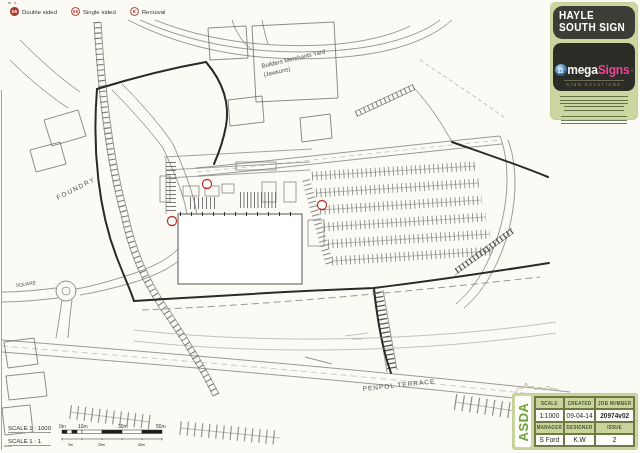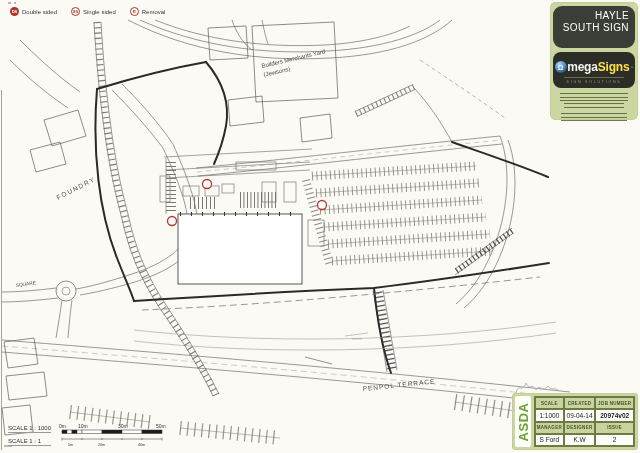--- a/index.html
+++ b/index.html
@@ -14,29 +14,29 @@
           font-size:6px;color:#3a3a3a;}
   .legend .item{display:flex;align-items:center;gap:3px;}
   .licon{width:9px;height:9px;border-radius:50%;display:flex;align-items:center;justify-content:center;
          font-size:4px;font-weight:bold;box-sizing:border-box;line-height:1;}
   .licon.filled{background:#b0362c;color:#fff;}
   .licon.outline{border:1.2px solid #b0362c;color:#b0362c;background:transparent;}
 
   
   .hpanel{position:absolute;right:2px;top:2px;width:88px;height:118px;background:#ccd6a1;
           border-radius:6px;z-index:3;box-shadow:0 0 0 .5px #b9c48d inset;}
-  .titlebar{margin:4px 3px 0;background:#3b3e36;border-radius:9px;padding:4px 6px 14px;
-            text-align:right;color:#fff;font-weight:normal;font-size:10px;line-height:1.2;letter-spacing:.4px;}
-  .logobox{margin:4px 3px 0;background:#2b2d26;border-radius:8px;padding:8px 2px 4px;text-align:center;}
+  .titlebar{margin:4px 3px 0;background:#3b3e36;border-radius:9px;padding:4px 6px 5px;
+            color:#fff;font-weight:bold;font-size:10px;line-height:1.2;letter-spacing:.4px;}
+  .logobox{margin:4px 3px 0;background:#2b2d26;border-radius:8px;padding:20px 2px 4px;text-align:center;}
   .logoline{display:flex;align-items:center;justify-content:center;}
   .sphere{width:12px;height:12px;border-radius:50%;flex:0 0 12px;margin-right:.5px;
           background:radial-gradient(circle at 35% 28%,#b6d8f1,#4f8cc0 48%,#14395e 88%);
           color:#eef4fa;font-size:7px;font-weight:bold;display:flex;align-items:center;justify-content:center;line-height:1;}
   .omegatxt{color:#f2f2ee;font-weight:bold;font-size:12px;letter-spacing:-.2px;}
-  .signstxt{color:#fde047;font-weight:bold;font-size:12px;letter-spacing:-.2px;}
+  .signstxt{color:#ec4899;font-weight:bold;font-size:12px;letter-spacing:-.2px;}
   .reg{color:#9a9a92;font-size:4px;vertical-align:super;margin-left:1px;}
   .tagline{margin:2.5px 9px 0;border-top:1px solid #6f6a50;padding-top:2px;color:#a59c72;
            font-size:3.5px;letter-spacing:1.8px;white-space:nowrap;overflow:hidden;}
   .fineprint{margin:5px 7px 0;}
   .fineprint div{margin:0 auto 2.5px;background:repeating-linear-gradient(to bottom,rgba(70,85,45,.78) 0 1px,rgba(0,0,0,0) 1px 3.6px);}
   .fp1{width:92%;height:8px;}
   .fp2{width:80%;height:7px;}
   .fp3{width:88%;height:10px;}
 
   

